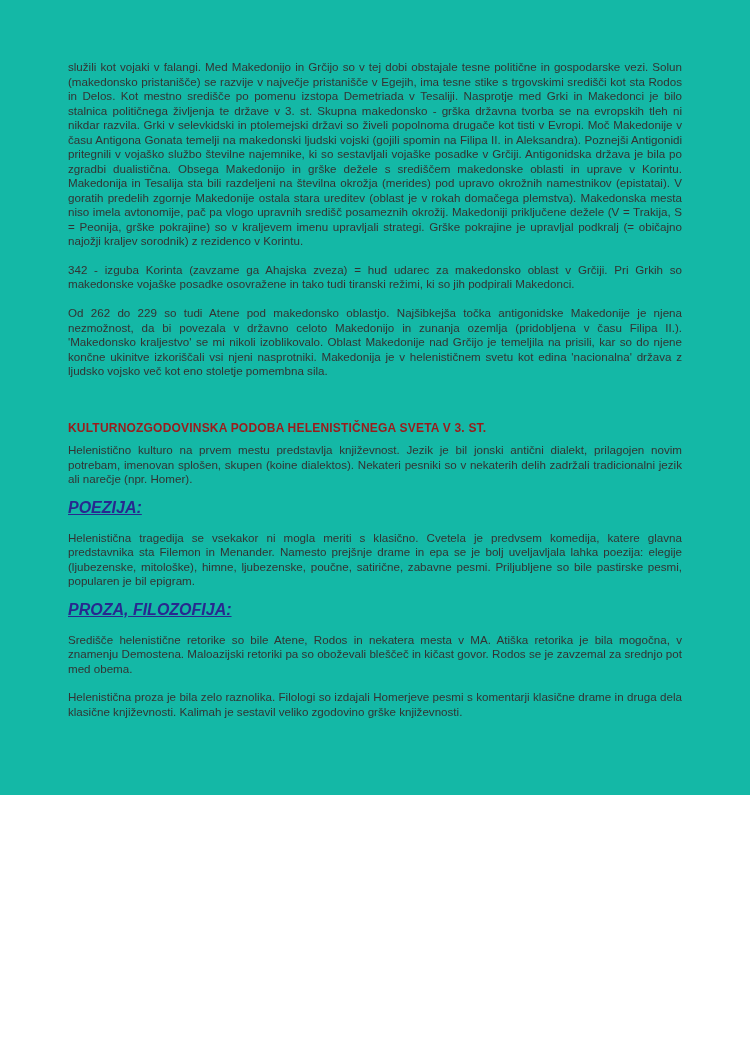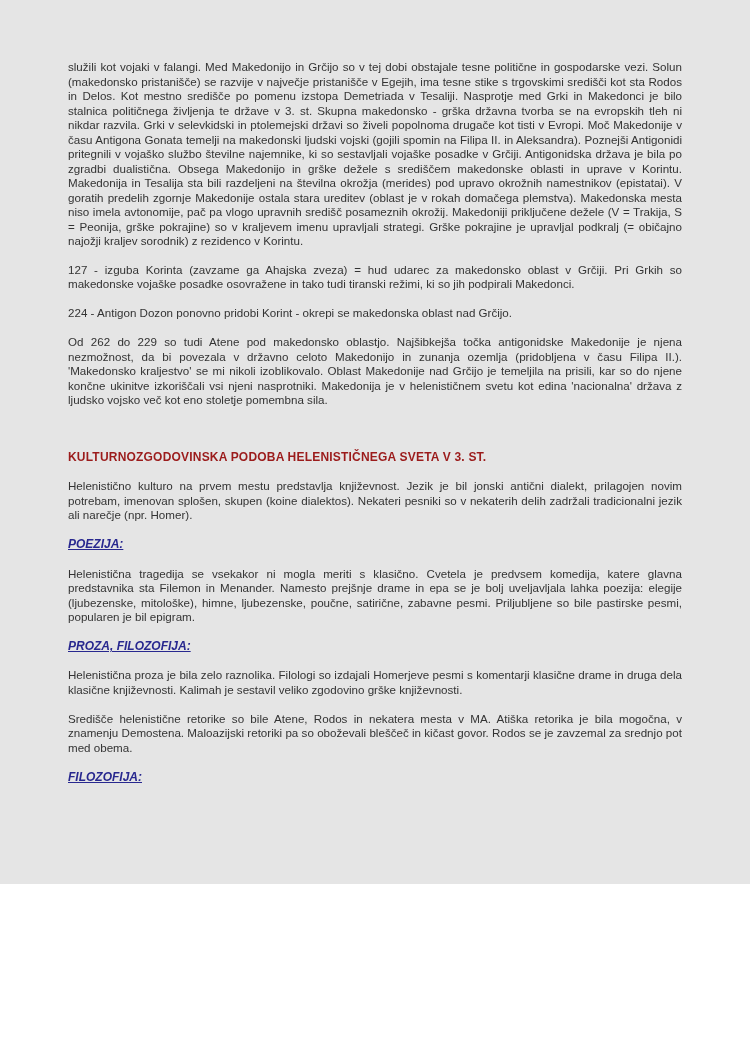--- a/index.html
+++ b/index.html
@@ -3,49 +3,49 @@
 <meta charset="utf-8">
 <style>
   html, body {
     margin: 0;
     padding: 0;
     background: #ffffff;
   }
   .sheet {
     position: relative;
     width: 750px;
-    height: 884px;
-    background: #e5e5e5;
+    height: 795px;
+    background: #14b8a6;
     overflow: hidden;
   }
   .content {
     position: absolute;
     left: 68px;
     top: 60px;
     width: 614px;
     font-family: "Liberation Sans", sans-serif;
   }
   p.body-par {
     margin: 0 0 14.4px 0;
     font-size: 11.6px;
     line-height: 14.5px;
     text-align: justify;
     color: #333333;
   }
   .h-red {
-    margin: 42px 0 15px 0;
+    margin: 42px 0 8px 0;
     font-size: 12px;
     line-height: 14.5px;
     font-weight: bold;
     color: #9B1B1B;
     letter-spacing: 0.2px;
   }
   .h-blue {
     margin: 0 0 15px 0;
-    font-size: 12px;
+    font-size: 16px;
     line-height: 14.5px;
     font-weight: bold;
     font-style: italic;
     text-decoration: underline;
     color: #28288F;
   }
   .footer {
     position: absolute;
     top: 995px;
     left: 0;
@@ -55,26 +55,24 @@
     font-size: 12.5px;
     color: #222222;
   }
 </style>
 </head>
 <body>
 
 <div class="sheet">
   <div class="content">
     <p class="body-par">služili kot vojaki v falangi. Med Makedonijo in Grčijo so v tej dobi obstajale tesne politične in gospodarske vezi. Solun (makedonsko pristanišče) se razvije v največje pristanišče v Egejih, ima tesne stike s trgovskimi središči kot sta Rodos in Delos. Kot mestno središče po pomenu izstopa Demetriada v Tesaliji. Nasprotje med Grki in Makedonci je bilo stalnica političnega življenja te države v 3. st. Skupna makedonsko - grška državna tvorba se na evropskih tleh ni nikdar razvila. Grki v selevkidski in ptolemejski državi so živeli popolnoma drugače kot tisti v Evropi. Moč Makedonije v času Antigona Gonata temelji na makedonski ljudski vojski (gojili spomin na Filipa II. in Aleksandra). Poznejši Antigonidi pritegnili v vojaško službo številne najemnike, ki so sestavljali vojaške posadke v Grčiji. Antigonidska država je bila po zgradbi dualistična. Obsega Makedonijo in grške dežele s središčem makedonske oblasti in uprave v Korintu. Makedonija in Tesalija sta bili razdeljeni na številna okrožja (merides) pod upravo okrožnih namestnikov (epistatai). V goratih predelih zgornje Makedonije ostala stara ureditev (oblast je v rokah domačega plemstva). Makedonska mesta niso imela avtonomije, pač pa vlogo upravnih središč posameznih okrožij. Makedoniji priključene dežele (V = Trakija, S = Peonija, grške pokrajine) so v kraljevem imenu upravljali strategi. Grške pokrajine je upravljal podkralj (= običajno najožji kraljev sorodnik) z rezidenco v Korintu.</p>
-    <p class="body-par">127 - izguba Korinta (zavzame ga Ahajska zveza) = hud udarec za makedonsko oblast v Grčiji. Pri Grkih so makedonske vojaške posadke osovražene in tako tudi tiranski režimi, ki so jih podpirali Makedonci.</p>
-    <p class="body-par">224 - Antigon Dozon ponovno pridobi Korint - okrepi se makedonska oblast nad Grčijo.</p>
+    <p class="body-par">342 - izguba Korinta (zavzame ga Ahajska zveza) = hud udarec za makedonsko oblast v Grčiji. Pri Grkih so makedonske vojaške posadke osovražene in tako tudi tiranski režimi, ki so jih podpirali Makedonci.</p>
     <p class="body-par">Od 262 do 229 so tudi Atene pod makedonsko oblastjo. Najšibkejša točka antigonidske Makedonije je njena nezmožnost, da bi povezala v državno celoto Makedonijo in zunanja ozemlja (pridobljena v času Filipa II.). 'Makedonsko kraljestvo' se mi nikoli izoblikovalo. Oblast Makedonije nad Grčijo je temeljila na prisili, kar so do njene končne ukinitve izkoriščali vsi njeni nasprotniki. Makedonija je v helenističnem svetu kot edina 'nacionalna' država z ljudsko vojsko več kot eno stoletje pomembna sila.</p>
     <h2 class="h-red">KULTURNOZGODOVINSKA PODOBA HELENISTIČNEGA SVETA V 3. ST.</h2>
     <p class="body-par">Helenistično kulturo na prvem mestu predstavlja književnost. Jezik je bil jonski antični dialekt, prilagojen novim potrebam, imenovan splošen, skupen (koine dialektos). Nekateri pesniki so v nekaterih delih zadržali tradicionalni jezik ali narečje (npr. Homer).</p>
     <h3 class="h-blue">POEZIJA:</h3>
     <p class="body-par">Helenistična tragedija se vsekakor ni mogla meriti s klasično. Cvetela je predvsem komedija, katere glavna predstavnika sta Filemon in Menander. Namesto prejšnje drame in epa se je bolj uveljavljala lahka poezija: elegije (ljubezenske, mitološke), himne, ljubezenske, poučne, satirične, zabavne pesmi. Priljubljene so bile pastirske pesmi, popularen je bil epigram.</p>
     <h3 class="h-blue">PROZA, FILOZOFIJA:</h3>
+    <p class="body-par">Središče helenistične retorike so bile Atene,  Rodos in nekatera mesta v MA. Atiška retorika je bila mogočna, v znamenju Demostena. Maloazijski retoriki pa so oboževali bleščeč in kičast govor. Rodos se je zavzemal za srednjo pot med obema.</p>
     <p class="body-par">Helenistična proza je bila zelo raznolika. Filologi so izdajali Homerjeve pesmi s komentarji klasične drame in druga dela klasične književnosti. Kalimah je sestavil veliko zgodovino grške književnosti.</p>
-    <p class="body-par">Središče helenistične retorike so bile Atene,  Rodos in nekatera mesta v MA. Atiška retorika je bila mogočna, v znamenju Demostena. Maloazijski retoriki pa so oboževali bleščeč in kičast govor. Rodos se je zavzemal za srednjo pot med obema.</p>
-    <h3 class="h-blue">FILOZOFIJA:</h3>
   </div>
   <div class="footer">42</div>
 </div>
 
 </body></html>

